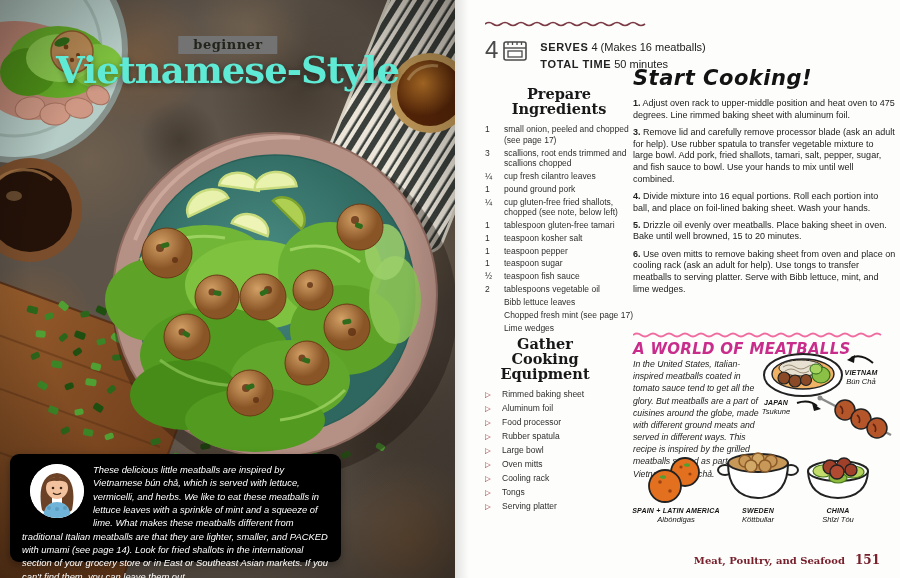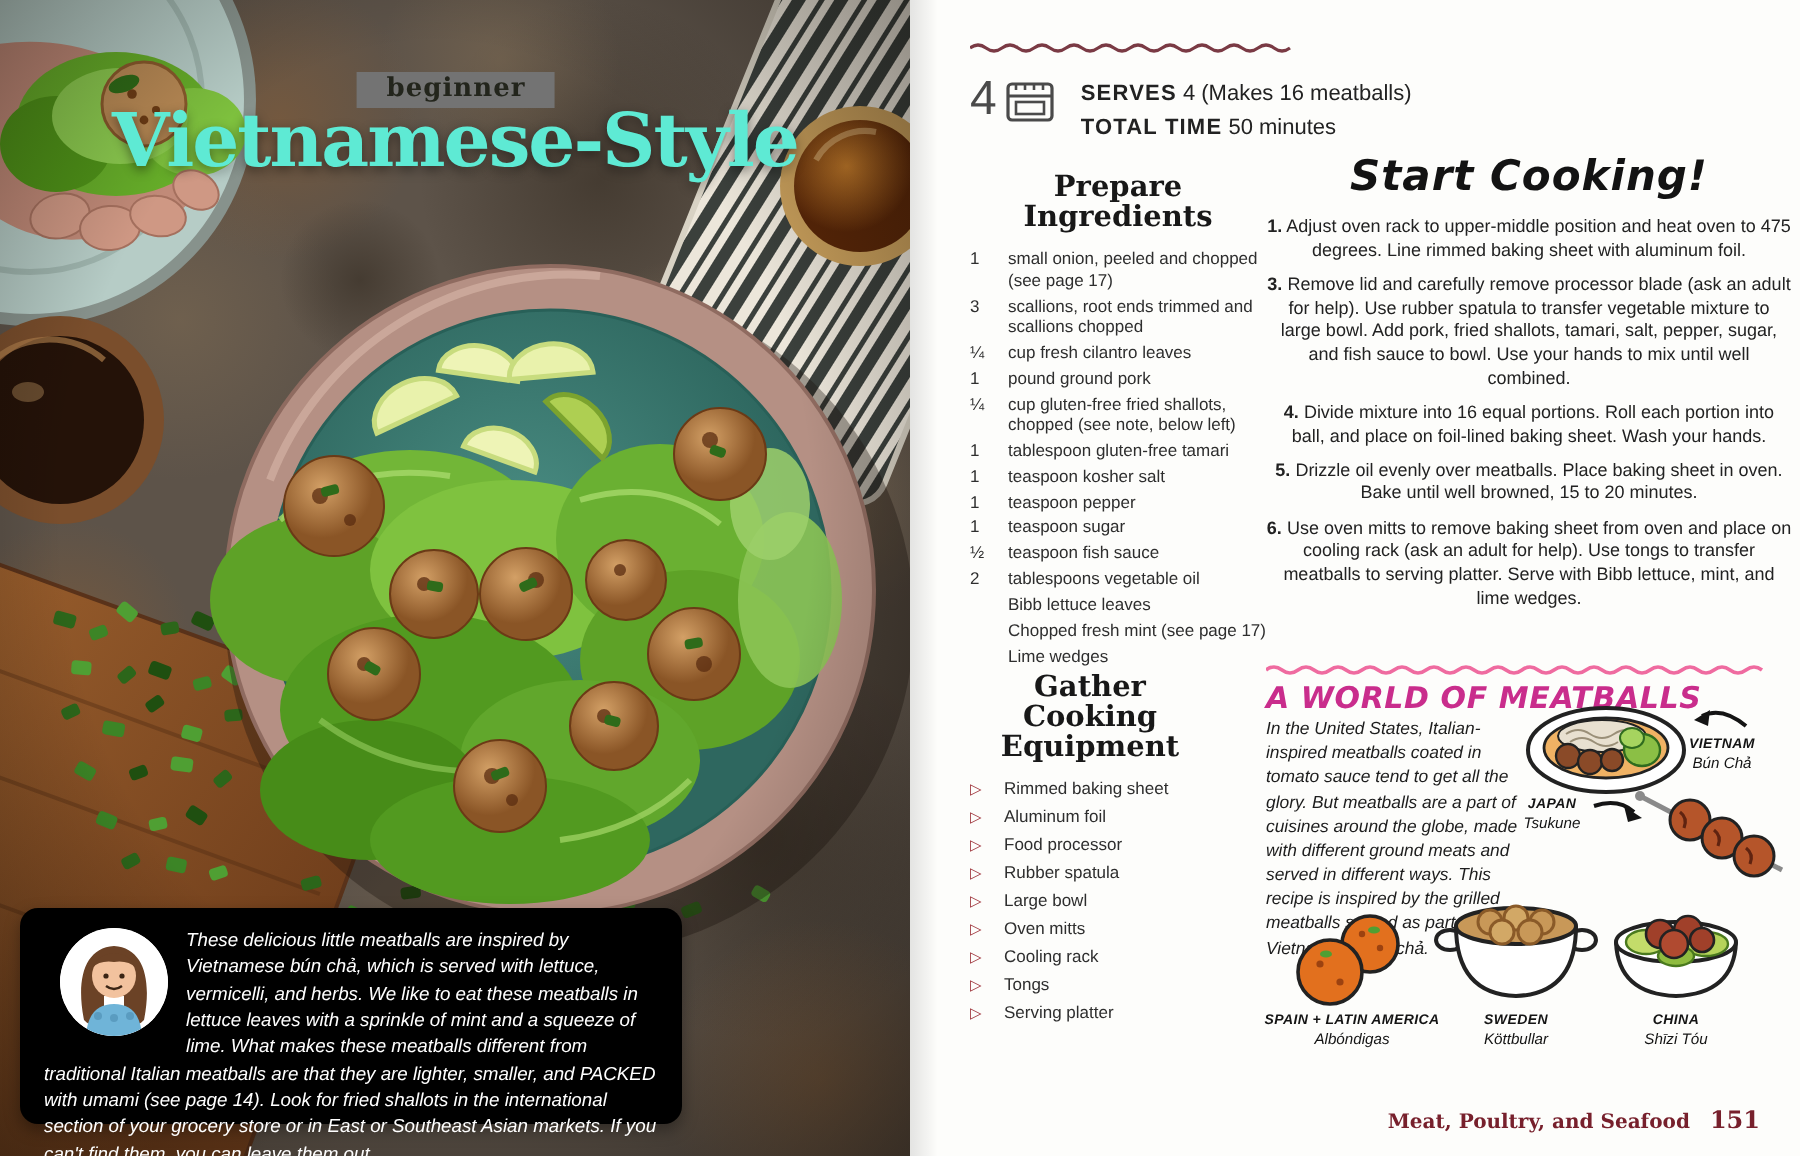--- a/index.html
+++ b/index.html
@@ -30,21 +30,21 @@
   .col-ing{position:absolute;left:30px;top:86px;width:148px;}
   h2.serif{font-family:"DejaVu Serif",serif;font-weight:bold;color:#181818;
         font-size:14.5px;line-height:1.05;margin:0 0 8px;text-align:center;}
   .ing-row{display:grid;grid-template-columns:15px 1fr;column-gap:4px;
         font-size:8.5px;line-height:1.22;color:#2e2e2e;margin-bottom:2.5px;}
   .ing-qty{text-align:left;}
   .equip-head{margin-top:9px;}
   .eq-row{display:grid;grid-template-columns:13px 1fr;column-gap:4px;align-items:baseline;
         font-size:8.5px;line-height:1.2;color:#2e2e2e;margin-bottom:3.8px;}
   .eq-bullet{color:#9c2f36;font-size:7.5px;}
-  .col-steps{position:absolute;left:178px;top:76px;width:263px;text-align:center;}
+  .col-steps{position:absolute;left:178px;top:66px;width:263px;}
   h2.hand{font-family:"DejaVu Sans",sans-serif;font-style:italic;font-weight:bold;
         color:#131313;font-size:21px;margin:0 0 8px;letter-spacing:.5px;}
   .step{font-size:9px;line-height:1.3;color:#222;margin-bottom:5.5px;}
   .step b{font-weight:bold;}
   .world{position:absolute;left:178px;top:331px;width:263px;height:212px;}
   .world-head{position:absolute;left:0;top:9px;font-family:"DejaVu Sans",sans-serif;
         font-style:italic;font-weight:bold;color:#c92d8c;font-size:15px;letter-spacing:.3px;}
   .world-body{position:absolute;left:0;top:27px;width:136px;font-style:italic;
         font-size:8.7px;line-height:1.4;color:#1d1d1d;}
   .illo{position:absolute;}

